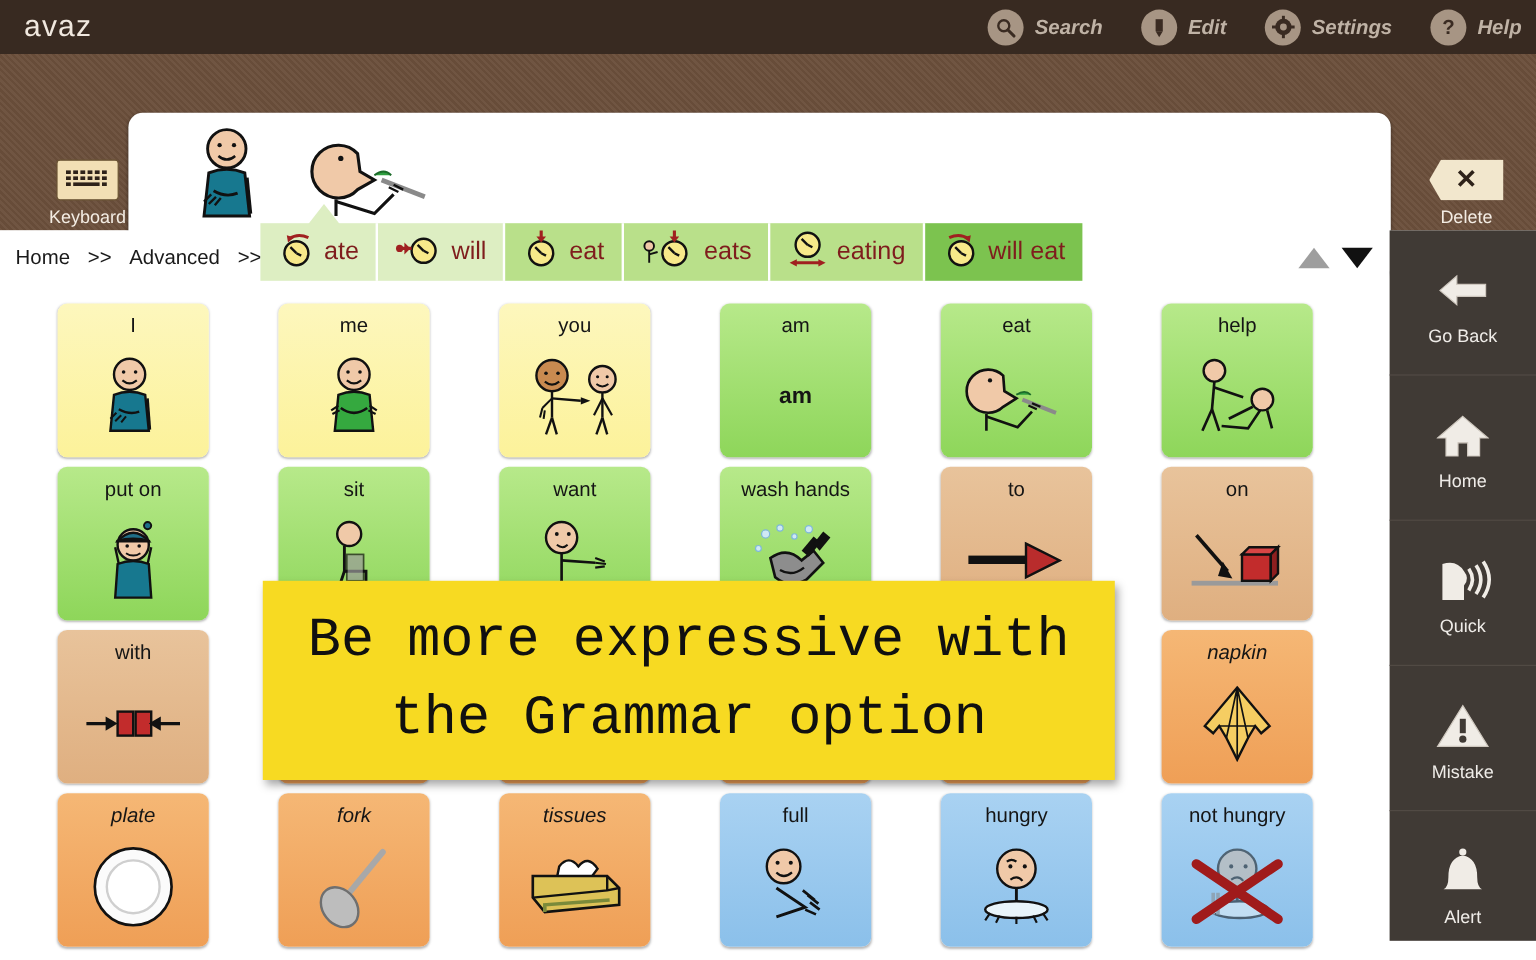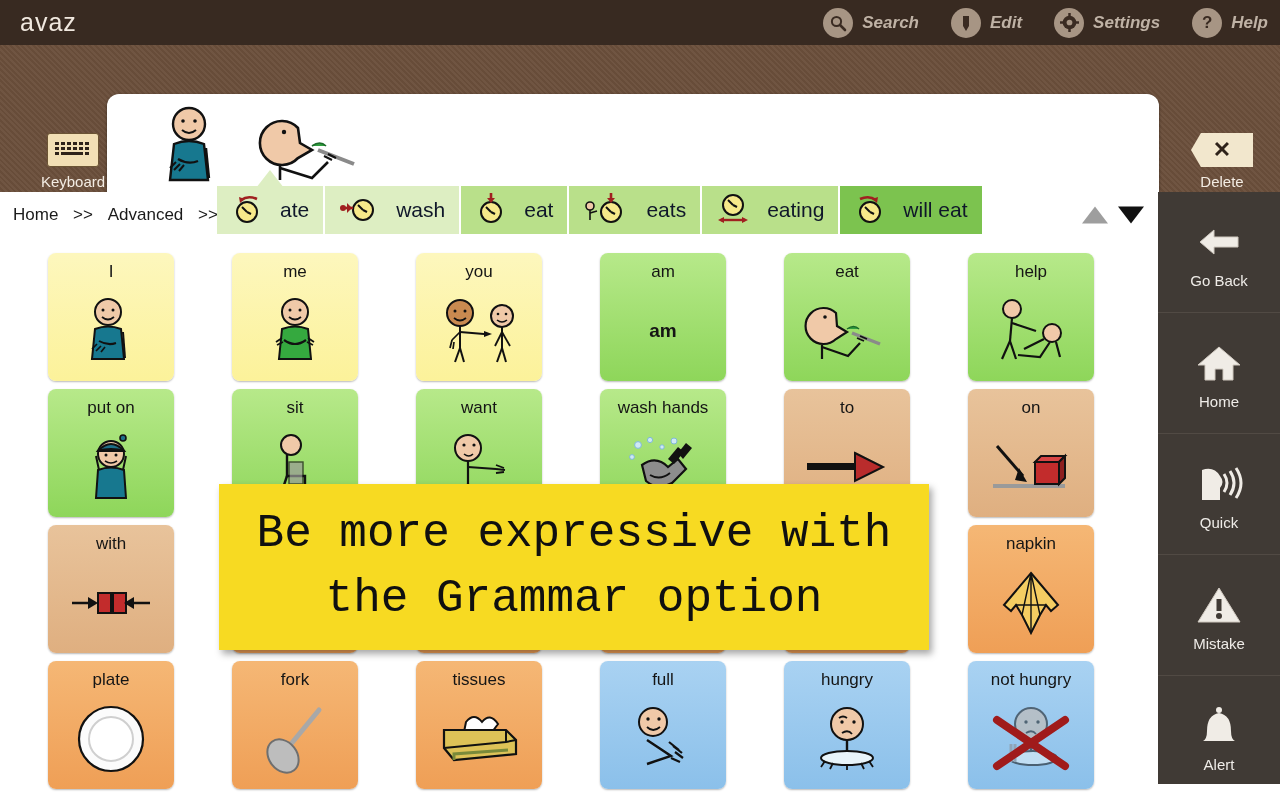--- a/index.html
+++ b/index.html
@@ -93,24 +93,24 @@
   .tri { width: 0; height: 0; border-left: 13px solid transparent; border-right: 13px solid transparent; cursor: pointer; }
   .tri.up { border-bottom: 17px solid #9e9e9e; }
   .tri.down { border-top: 17px solid #111111; }
 
   
   .tensebar {
     position: absolute; left: 217px; top: 186px; height: 48px;
     display: flex; align-items: stretch; z-index: 6;
   }
   .tense {
-    display: flex; align-items: center; gap: 17px;
+    display: flex; align-items: center; gap: 7px;
     padding: 0 14px; cursor: pointer;
     border-right: 2px solid #ffffff;
-    font-size: 21px; color: #0f172a;
+    font-size: 21px; color: #7f1d1d;
   }
   .tense.light { background: #ddeec2; }
   .tense.mid   { background: #b9e08a; }
   .tense.sel   { background: #7cc34f; }
   .tense:last-child { border-right: none; }
   .tense-pointer {
     position: absolute; left: 256px; top: 170px;
     width: 0; height: 0;
     border-left: 14px solid transparent; border-right: 14px solid transparent;
     border-bottom: 18px solid #ddeec2; z-index: 5;
@@ -135,21 +135,21 @@
   }
   .card-label { font-size: 17px; color: #151515; text-align: center; line-height: 1.05; }
   .card-art {
     flex: 1; width: 100%;
     display: flex; align-items: center; justify-content: center;
   }
   .card-word { font-size: 19px; font-weight: bold; color: #151515; }
   .c-yellow { background: linear-gradient(#fdf7bd, #fcf29a); }
   .c-green  { background: linear-gradient(#b7e98a, #8ed65a); }
   .c-orange { background: linear-gradient(#e8c39b, #dfaf80); }
-  .c-orange2{ background: linear-gradient(#f5b775, #ef9f56); }
+  .c-orange2{ background: linear-gradient(#f5b775, #ef9f56); font-style: italic; }
   .c-blue   { background: linear-gradient(#a9d2f2, #8bc0ea); }
 
   
   .sidebar {
     position: absolute; left: 1158px; top: 192px; width: 122px; height: 592px;
     background: #403a35;
   }
   .side-item {
     height: 121px; display: flex; flex-direction: column;
     align-items: center; justify-content: center;
@@ -329,21 +329,21 @@
       <span>
         <svg width="40" height="32" viewBox="0 0 40 32">
           <circle cx="24" cy="18" r="10" fill="#f7e98a" stroke="#111" stroke-width="2"></circle>
           <line x1="24" y1="18" x2="19" y2="13" stroke="#111" stroke-width="2"></line>
           <line x1="24" y1="18" x2="28" y2="20" stroke="#111" stroke-width="2"></line>
           <line x1="4" y1="16" x2="14" y2="16" stroke="#a02020" stroke-width="2.6"></line>
           <circle cx="4" cy="16" r="3" fill="#a02020"></circle>
           <polygon points="8,11 8,21 13,16" fill="#a02020"></polygon>
         </svg>
       </span>
-      <span>wash</span>
+      <span>will</span>
     </div>
 
     <div class="tense mid">
       <span>
         <svg width="32" height="32" viewBox="0 0 32 32">
           <circle cx="16" cy="20" r="10" fill="#f7e98a" stroke="#111" stroke-width="2"></circle>
           <line x1="16" y1="20" x2="11" y2="15" stroke="#111" stroke-width="2"></line>
           <line x1="16" y1="20" x2="20" y2="22" stroke="#111" stroke-width="2"></line>
           <line x1="16" y1="1" x2="16" y2="7" stroke="#a02020" stroke-width="2.6"></line>
           <polygon points="12,6 20,6 16,11" fill="#a02020"></polygon>

